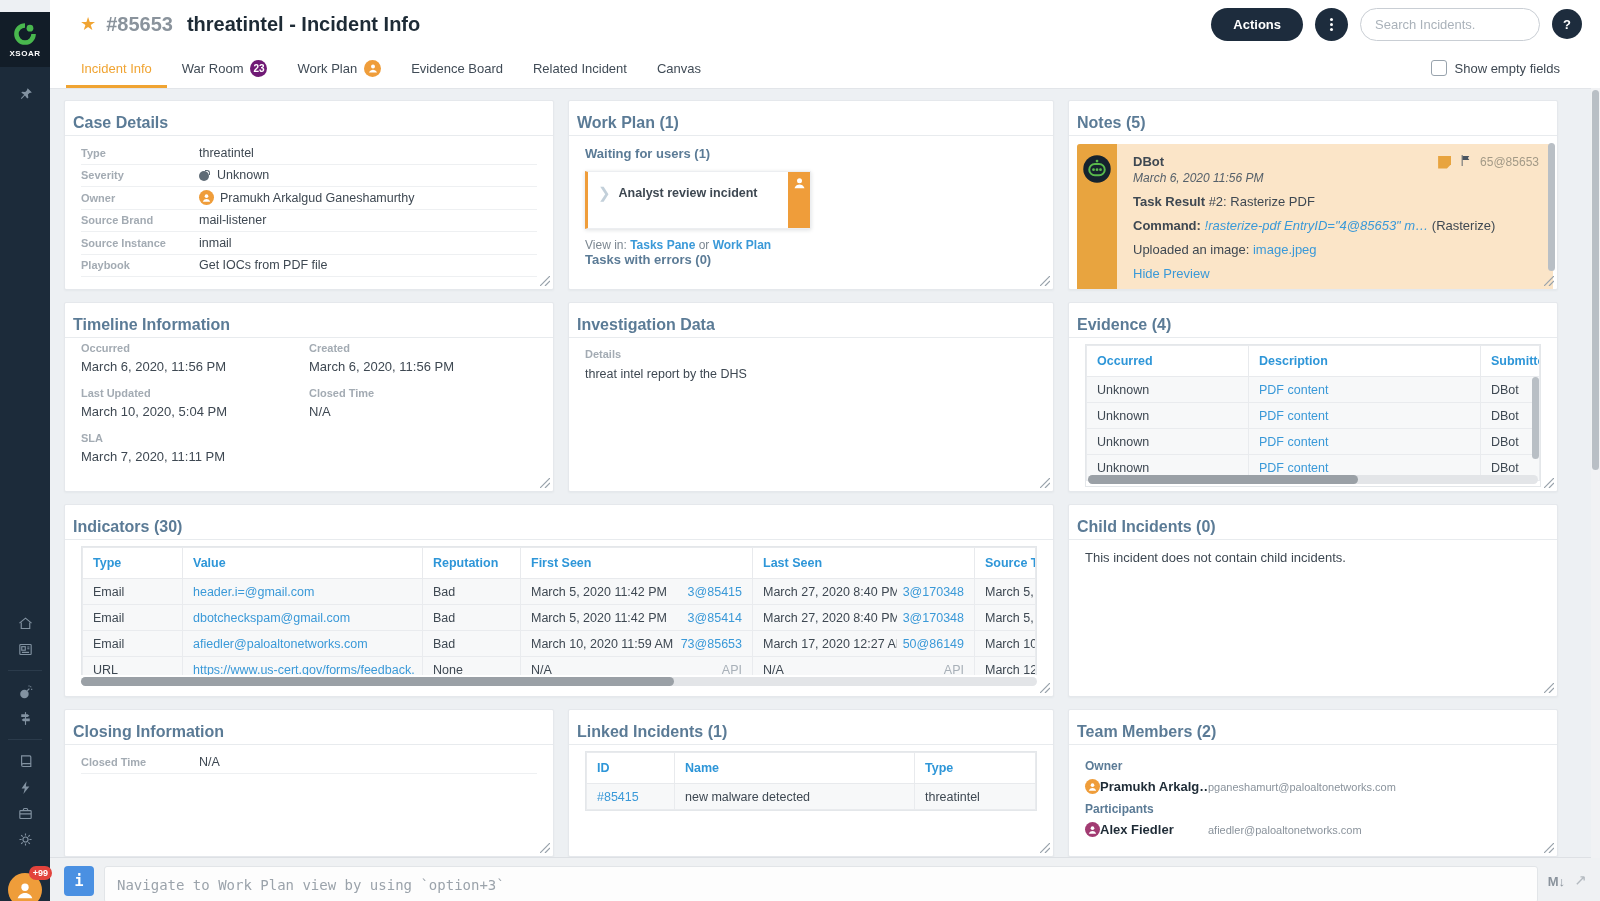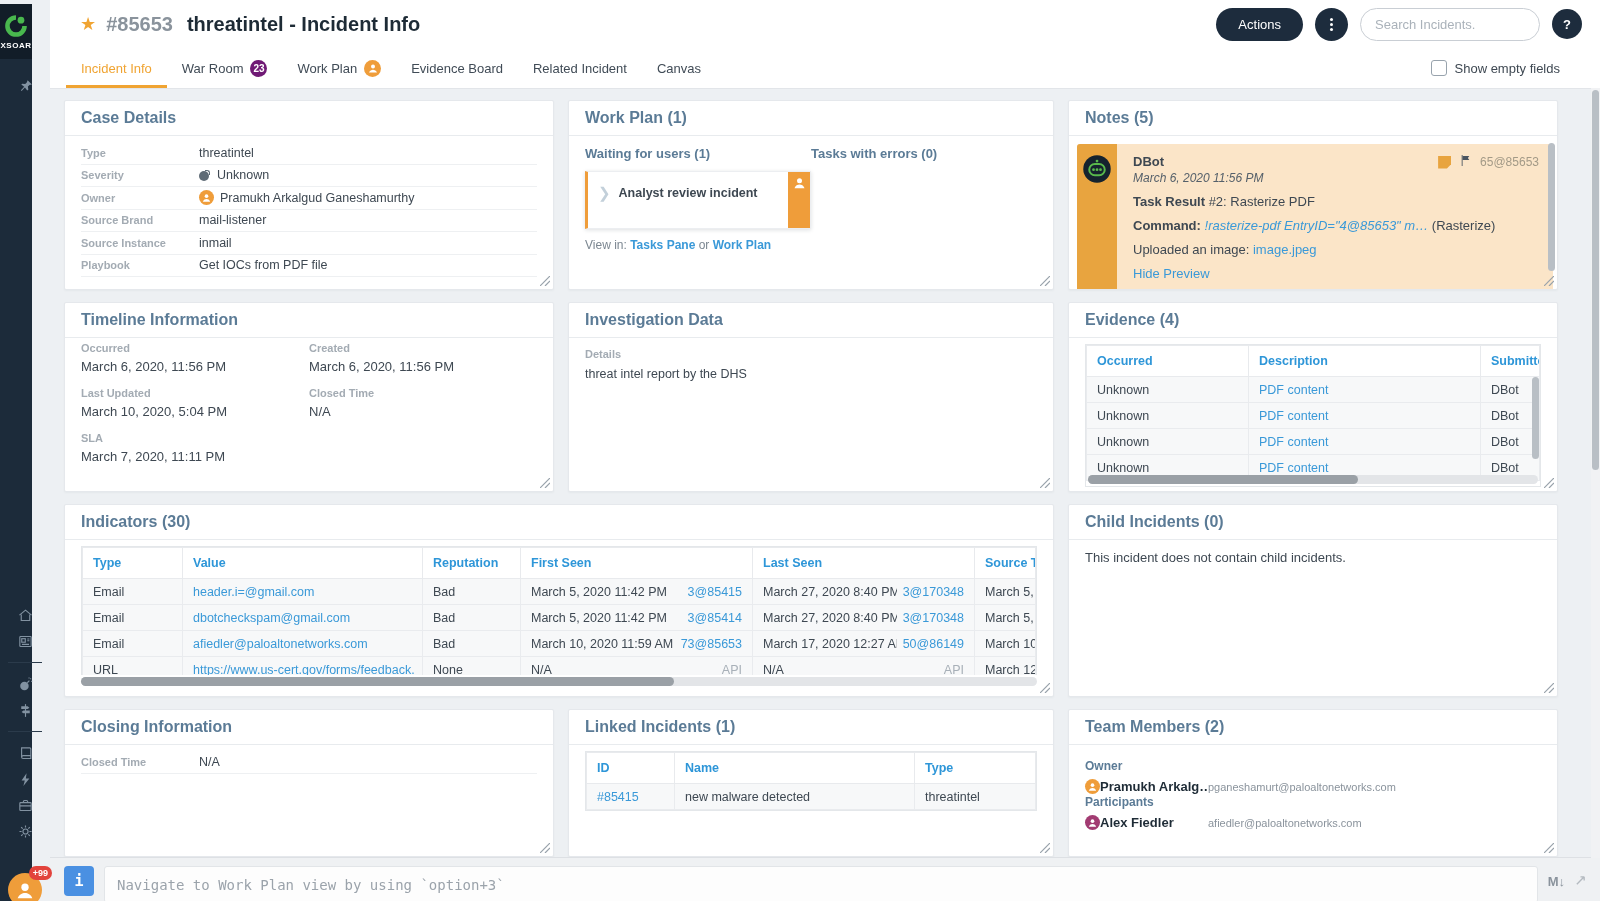--- a/index.html
+++ b/index.html
@@ -1,40 +1,40 @@
 <!DOCTYPE html>
 <html><head>
 <meta charset="utf-8">
 <style>
   html,body{margin:0;padding:0;}
   body{width:1600px;height:901px;overflow:hidden;font-family:"Liberation Sans","DejaVu Sans",sans-serif;background:#edf0f3;-webkit-font-smoothing:antialiased;}
   .app{position:relative;width:1600px;height:901px;}
 
   
-  .sidebar{position:absolute;left:0;top:4px;bottom:0;width:32px;background:#1c2b3a;z-index:30;}
+  .sidebar{position:absolute;left:0;top:12px;bottom:0;width:50px;background:#1c2b3a;z-index:30;}
   .logo-block{height:55px;background:#121d28;display:flex;flex-direction:column;align-items:center;justify-content:center;gap:2px;}
   .logo-block svg{width:26px;height:26px;}
   .logo-text{color:#fff;font-size:8px;font-weight:700;letter-spacing:.5px;}
   .side-icon{width:50px;height:26px;display:flex;align-items:center;justify-content:center;}
   .side-icon svg{width:17px;height:17px;stroke:#8292a1;fill:none;stroke-width:1.6;}
   .side-icon svg .f{fill:#8292a1;stroke:none;}
   .side-group-sep{border-top:1px solid #2b3b4b;margin:8px 8px;}
   .pin-wrap{margin-top:14px;}
   .side-bottom{position:absolute;bottom:-6px;left:8px;}
   .side-avatar{width:34px;height:34px;border-radius:50%;background:#ef9d3a;position:relative;display:flex;align-items:center;justify-content:center;}
   .side-avatar svg{width:22px;height:22px;}
   .badge-99{position:absolute;top:-7px;right:-10px;background:#e2433c;color:#fff;font-size:9px;font-weight:700;padding:2px 4px;border-radius:8px;}
 
   
   .topbar{position:absolute;left:50px;right:0;top:0;height:48px;background:#fff;display:flex;align-items:center;z-index:20;}
   .star{color:#f0a432;font-size:18px;margin:0 10px 0 30px;}
   .inc-id{color:#8a939c;font-size:20px;font-weight:600;margin-right:14px;}
   .inc-title{color:#1e2b36;font-size:20px;font-weight:700;}
   .topbar-right{margin-left:auto;display:flex;align-items:center;gap:12px;padding-right:18px;}
-  .btn-dark{background:#1d2c3d;color:#fff;border:none;border-radius:17px;height:33px;padding:0 22px;font-size:13px;font-family:inherit;cursor:pointer;}
+  .btn-dark{background:#1d2c3d;color:#fff;border:none;border-radius:17px;height:33px;padding:0 22px;font-size:13px;font-family:inherit;cursor:pointer;font-weight:bold;}
   .btn-kebab{width:33px;height:33px;border-radius:50%;background:#1d2c3d;border:none;display:flex;align-items:center;justify-content:center;cursor:pointer;}
   .kdot{width:3px;height:3px;border-radius:50%;background:#fff;box-shadow:0 -5px 0 #fff,0 5px 0 #fff;}
   .search-box{width:150px;height:31px;border:1px solid #c9ced4;border-radius:17px;padding:0 14px;font-size:13px;color:#3e4852;font-family:inherit;background:#fff;}
   .search-box::placeholder{color:#aab2ba;}
   .btn-help{width:30px;height:30px;border-radius:50%;background:#1d2c3d;border:none;color:#fff;font-size:13px;font-weight:700;cursor:pointer;}
 
   
   .tabbar{position:absolute;left:50px;right:0;top:48px;height:40px;background:#fff;border-bottom:1px solid #e2e5e9;display:flex;align-items:stretch;z-index:19;}
   .tabs{display:flex;margin-left:16px;}
   .tab{position:relative;display:flex;align-items:center;gap:7px;padding:0 15px;font-size:13px;color:#404b56;cursor:pointer;}
@@ -42,21 +42,21 @@
   .tab.active::after{content:"";position:absolute;left:0;right:0;bottom:0;height:3px;background:#f0a432;}
   .tab-badge{background:#701a75;color:#fff;font-size:10px;font-weight:700;min-width:17px;height:17px;border-radius:50%;display:flex;align-items:center;justify-content:center;}
   .tab-usericon{width:17px;height:17px;border-radius:50%;background:#ef9d3a;display:flex;align-items:center;justify-content:center;}
   .tab-usericon svg{width:12px;height:12px;}
   .show-empty{margin-left:auto;display:flex;align-items:center;gap:8px;padding-right:40px;font-size:13px;color:#3e4852;}
   .checkbox{width:14px;height:14px;border:1.5px solid #98a3ad;border-radius:3px;background:#fff;cursor:pointer;}
 
   
   .content{position:absolute;left:50px;top:88px;width:1550px;padding:12px 0 0 14px;display:grid;grid-template-columns:490px 486px 490px;grid-template-rows:190px 190px 193px 148px;gap:12px 14px;}
   .panel{position:relative;background:#fff;border:1px solid #e5e8ec;border-radius:2px;overflow:hidden;box-shadow:0 1px 2px rgba(30,43,54,.04);}
-  .panel-header{height:34px;display:flex;align-items:center;padding:0 16px;border-bottom:1px solid #e8ebee;}
+  .panel-header{height:34px;display:flex;padding:0 8px;border-bottom:1px solid #e8ebee;}
   .panel-title{font-size:16px;font-weight:600;color:#5b7b96;}
   .panel-body{padding:6px 16px;}
   .rs{position:absolute;right:3px;bottom:3px;width:10px;height:10px;cursor:nwse-resize;}
   .rs line{stroke:#98a2ab;stroke-width:1.2;}
   .span2{grid-column:1 / span 2;}
 
   
   .kv-row{display:flex;align-items:center;min-height:19.5px;border-bottom:1px solid #eef0f2;padding:1px 0;}
   .kv-label{width:118px;flex:none;color:#a3abb3;font-size:11px;font-weight:700;}
   .kv-value{color:#3e4852;font-size:12.5px;display:flex;align-items:center;gap:6px;}
@@ -66,21 +66,21 @@
   .bomb-ico{position:relative;width:12px;height:12px;flex:none;}
   .bomb-ico .ball{position:absolute;left:0;bottom:0;width:10px;height:10px;border-radius:50%;background:#5f6b76;}
   .bomb-ico .fuse{position:absolute;right:1px;top:1px;width:4px;height:4px;border-top:1.5px solid #5f6b76;border-right:1.5px solid #5f6b76;border-radius:0 3px 0 0;}
 
   
   .tl-grid{display:grid;grid-template-columns:1fr 1fr;row-gap:13px;padding-top:4px;}
   .tl-label{color:#a3abb3;font-size:11px;font-weight:700;margin-bottom:5px;}
   .tl-value{color:#3e4852;font-size:13px;}
 
   
-  .wp-cols{display:grid;grid-template-columns:1fr 1fr;padding-top:4px;}
+  .wp-cols{display:grid;grid-template-columns:1fr;padding-top:4px;}
   .wp-h{color:#5b7b96;font-size:13px;font-weight:700;margin-bottom:10px;}
   .task-card{position:relative;width:222px;height:56px;background:#fff;border:1px solid #eceef1;border-left:3px solid #ef9d3a;box-shadow:0 1px 4px rgba(30,43,54,.15);display:flex;align-items:flex-start;}
   .task-chevron{color:#c3d0da;font-size:15px;font-weight:700;margin:12px 8px 0 10px;}
   .task-label{font-size:12.5px;font-weight:700;color:#3e4852;margin-top:14px;}
   .task-strip{position:absolute;right:0;top:0;bottom:0;width:22px;background:#ef9d3a;display:flex;justify-content:center;padding-top:3px;}
   .task-strip svg{width:15px;height:15px;}
   .view-in{margin-top:9px;font-size:12px;color:#7c8791;}
   a.lnk{color:#3a99d8;text-decoration:none;cursor:pointer;}
   .view-in a.lnk{font-weight:700;}
 
@@ -685,21 +685,21 @@
         <div class="tm-row">
           <span class="mini-avatar">
               <svg viewBox="0 0 24 24" fill="#fff">
                 <circle cx="12" cy="9" r="4"></circle>
                 <path d="M4 21c1.5-4.2 5-5.7 8-5.7s6.5 1.5 8 5.7z"></path>
               </svg>
             </span>
           <span class="tm-name">Pramukh Arkalg…</span>
           <span class="tm-email">pganeshamurt@paloaltonetworks.com</span>
         </div>
-        <div class="tm-label" style="margin-top:1px;">Participants</div>
+        <div class="tm-label" style="margin-top:8px;">Participants</div>
         <div class="tm-row">
           <span class="mini-avatar purple">
               <svg viewBox="0 0 24 24" fill="#fff">
                 <circle cx="12" cy="9" r="4"></circle>
                 <path d="M4 21c1.5-4.2 5-5.7 8-5.7s6.5 1.5 8 5.7z"></path>
               </svg>
             </span>
           <span class="tm-name">Alex Fiedler</span>
           <span class="tm-email">afiedler@paloaltonetworks.com</span>
         </div>

